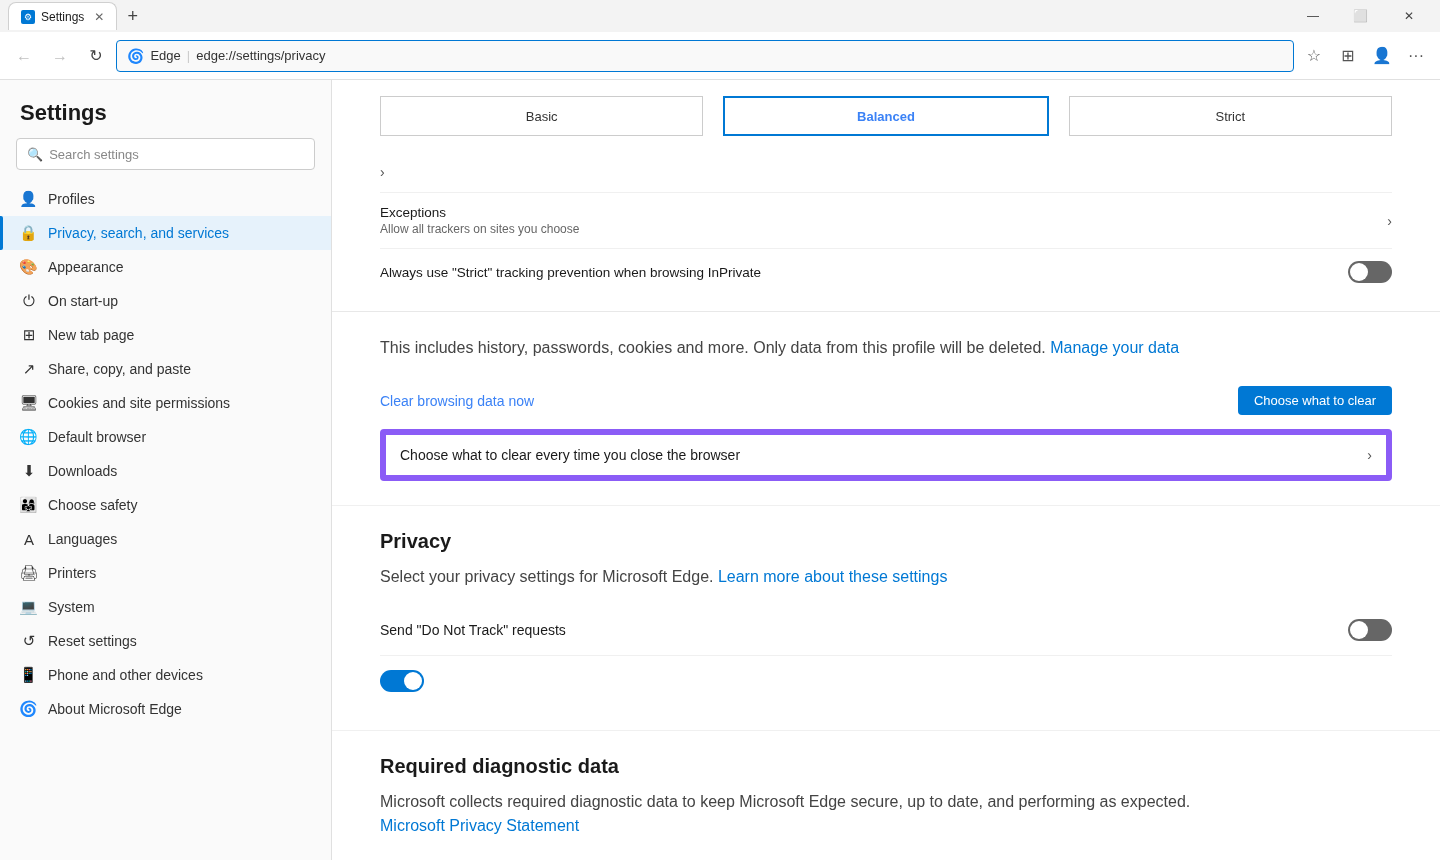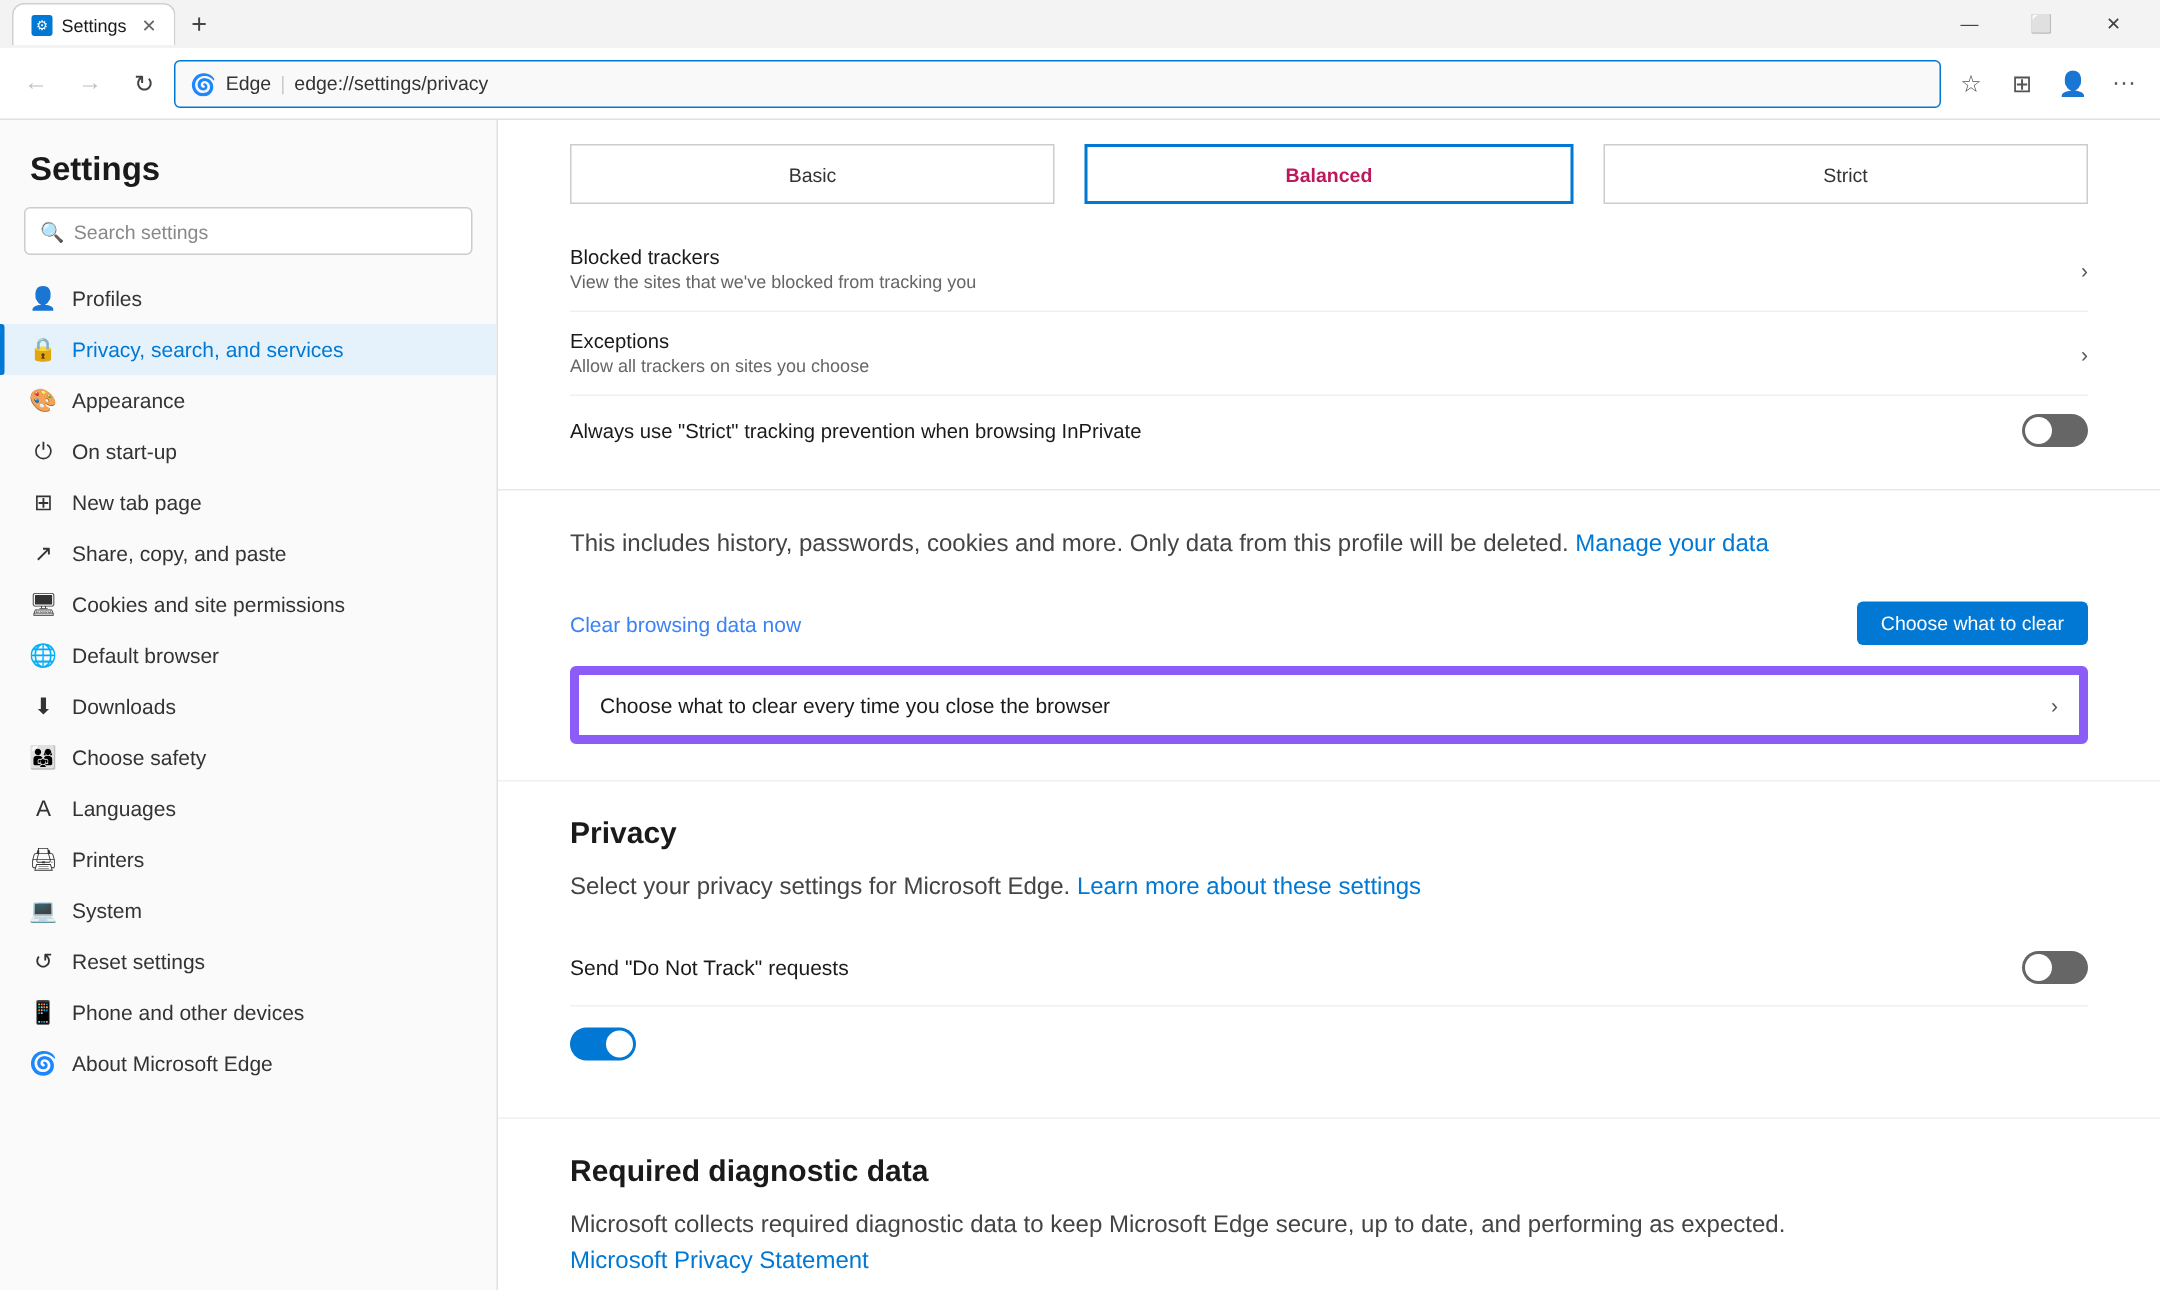--- a/index.html
+++ b/index.html
@@ -152,21 +152,21 @@
       flex: 1;
       height: 40px;
       border: 1px solid #ccc;
       background: white;
       cursor: pointer;
       font-size: 13px;
       color: #333;
     }
     .tracker-btn.active {
       border: 2px solid #0078d4;
-      color: #be185d;
+      color: #3b82f6;
       font-weight: 600;
     }
     .tracker-row {
       display: flex;
       align-items: center;
       justify-content: space-between;
       padding: 12px 0;
       border-bottom: 1px solid #f0f0f0;
     }
     .tracker-row:last-child { border-bottom: none; }
@@ -376,24 +376,20 @@
 
   <div class="main-content">
 
     <div class="top-partial">
       <div class="tracker-buttons">
         <button class="tracker-btn">Basic</button>
         <button class="tracker-btn active">Balanced</button>
         <button class="tracker-btn">Strict</button>
       </div>
       <div class="tracker-row">
-        <div>
-          <div class="tracker-label">Blocked trackers</div>
-          <div class="tracker-sublabel">View the sites that we've blocked from tracking you</div>
-        </div>
         <span class="chevron">›</span>
       </div>
       <div class="tracker-row">
         <div>
           <div class="tracker-label">Exceptions</div>
           <div class="tracker-sublabel">Allow all trackers on sites you choose</div>
         </div>
         <span class="chevron">›</span>
       </div>
       <div class="tracker-row">

